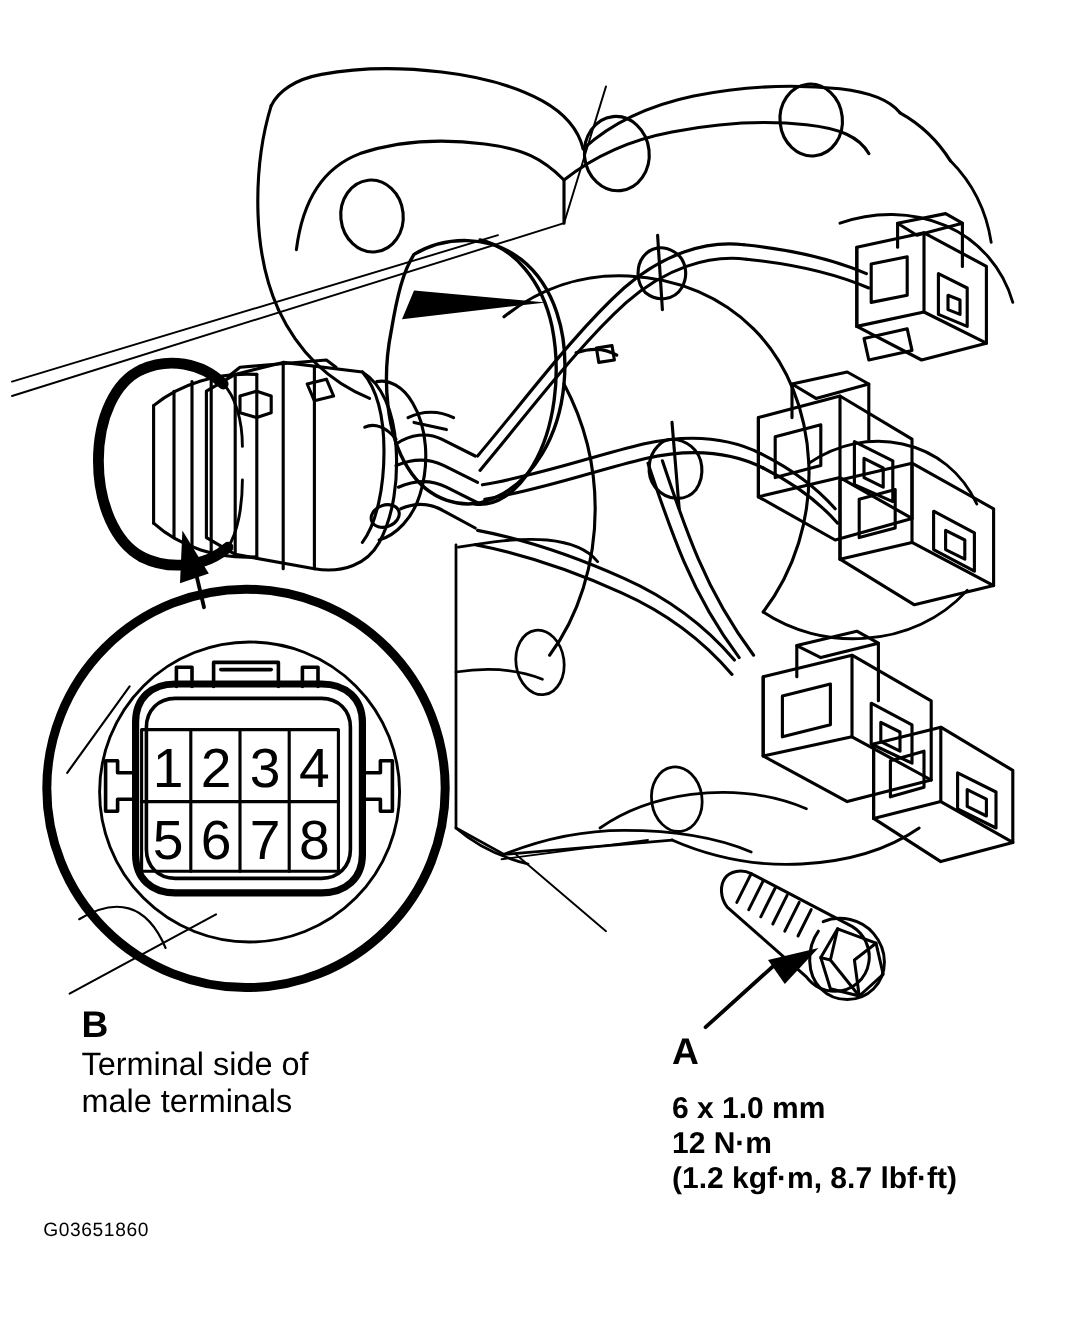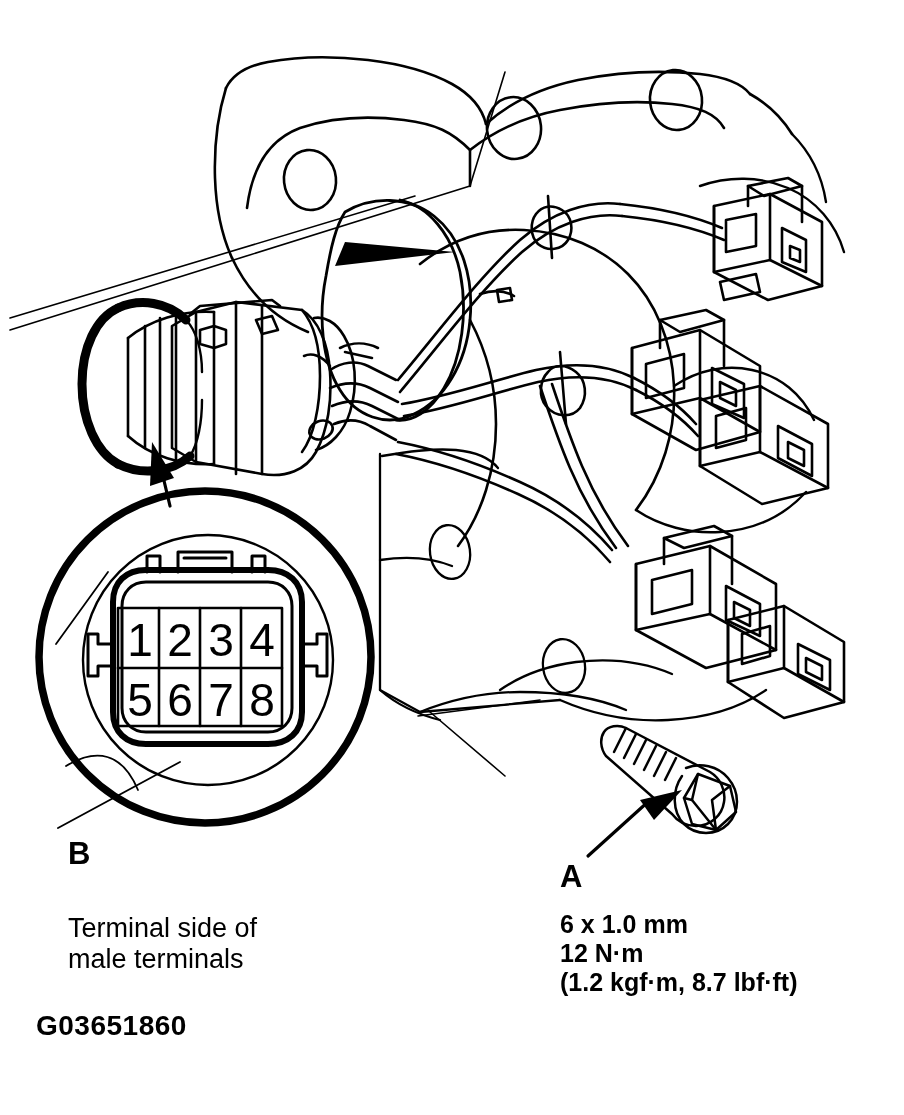--- a/index.html
+++ b/index.html
@@ -3,23 +3,23 @@
 <meta charset="utf-8">
 <style>
   html,body{margin:0;padding:0;background:#ffffff;}
   body{width:904px;height:1115px;font-family:"Liberation Sans",sans-serif;color:#000;}
   #page{position:relative;width:904px;height:1115px;background:#fff;overflow:hidden;}
   #art{position:absolute;left:0;top:0;width:904px;height:1115px;}
   .lbl{position:absolute;white-space:pre;font-family:"Liberation Sans",sans-serif;}
   .callout-letter{font-weight:bold;font-size:31px;line-height:31px;}
   .caption{font-size:27px;line-height:31px;font-weight:400;}
   .spec{font-size:25px;line-height:29px;font-weight:bold;}
-  .figid{font-size:28px;line-height:25px;font-weight:700;letter-spacing:.5px;}
+  .figid{font-size:16px;line-height:25px;font-weight:400;letter-spacing:.5px;}
   #label-b{left:68px;top:838px;}
-  #caption-b{left:68px;top:872px;margin-top:41px;}
+  #caption-b{left:68px;top:872px;}
   #label-a{left:560px;top:861px;}
   #spec-a{left:560px;top:894px;margin-top:16px;}
   #fig-id{left:36px;top:1013px;}
 </style>
 </head>
 <body>
 
 <div id="page">
 
   <svg id="art" viewBox="0 0 904 1115" xmlns="http://www.w3.org/2000/svg">

